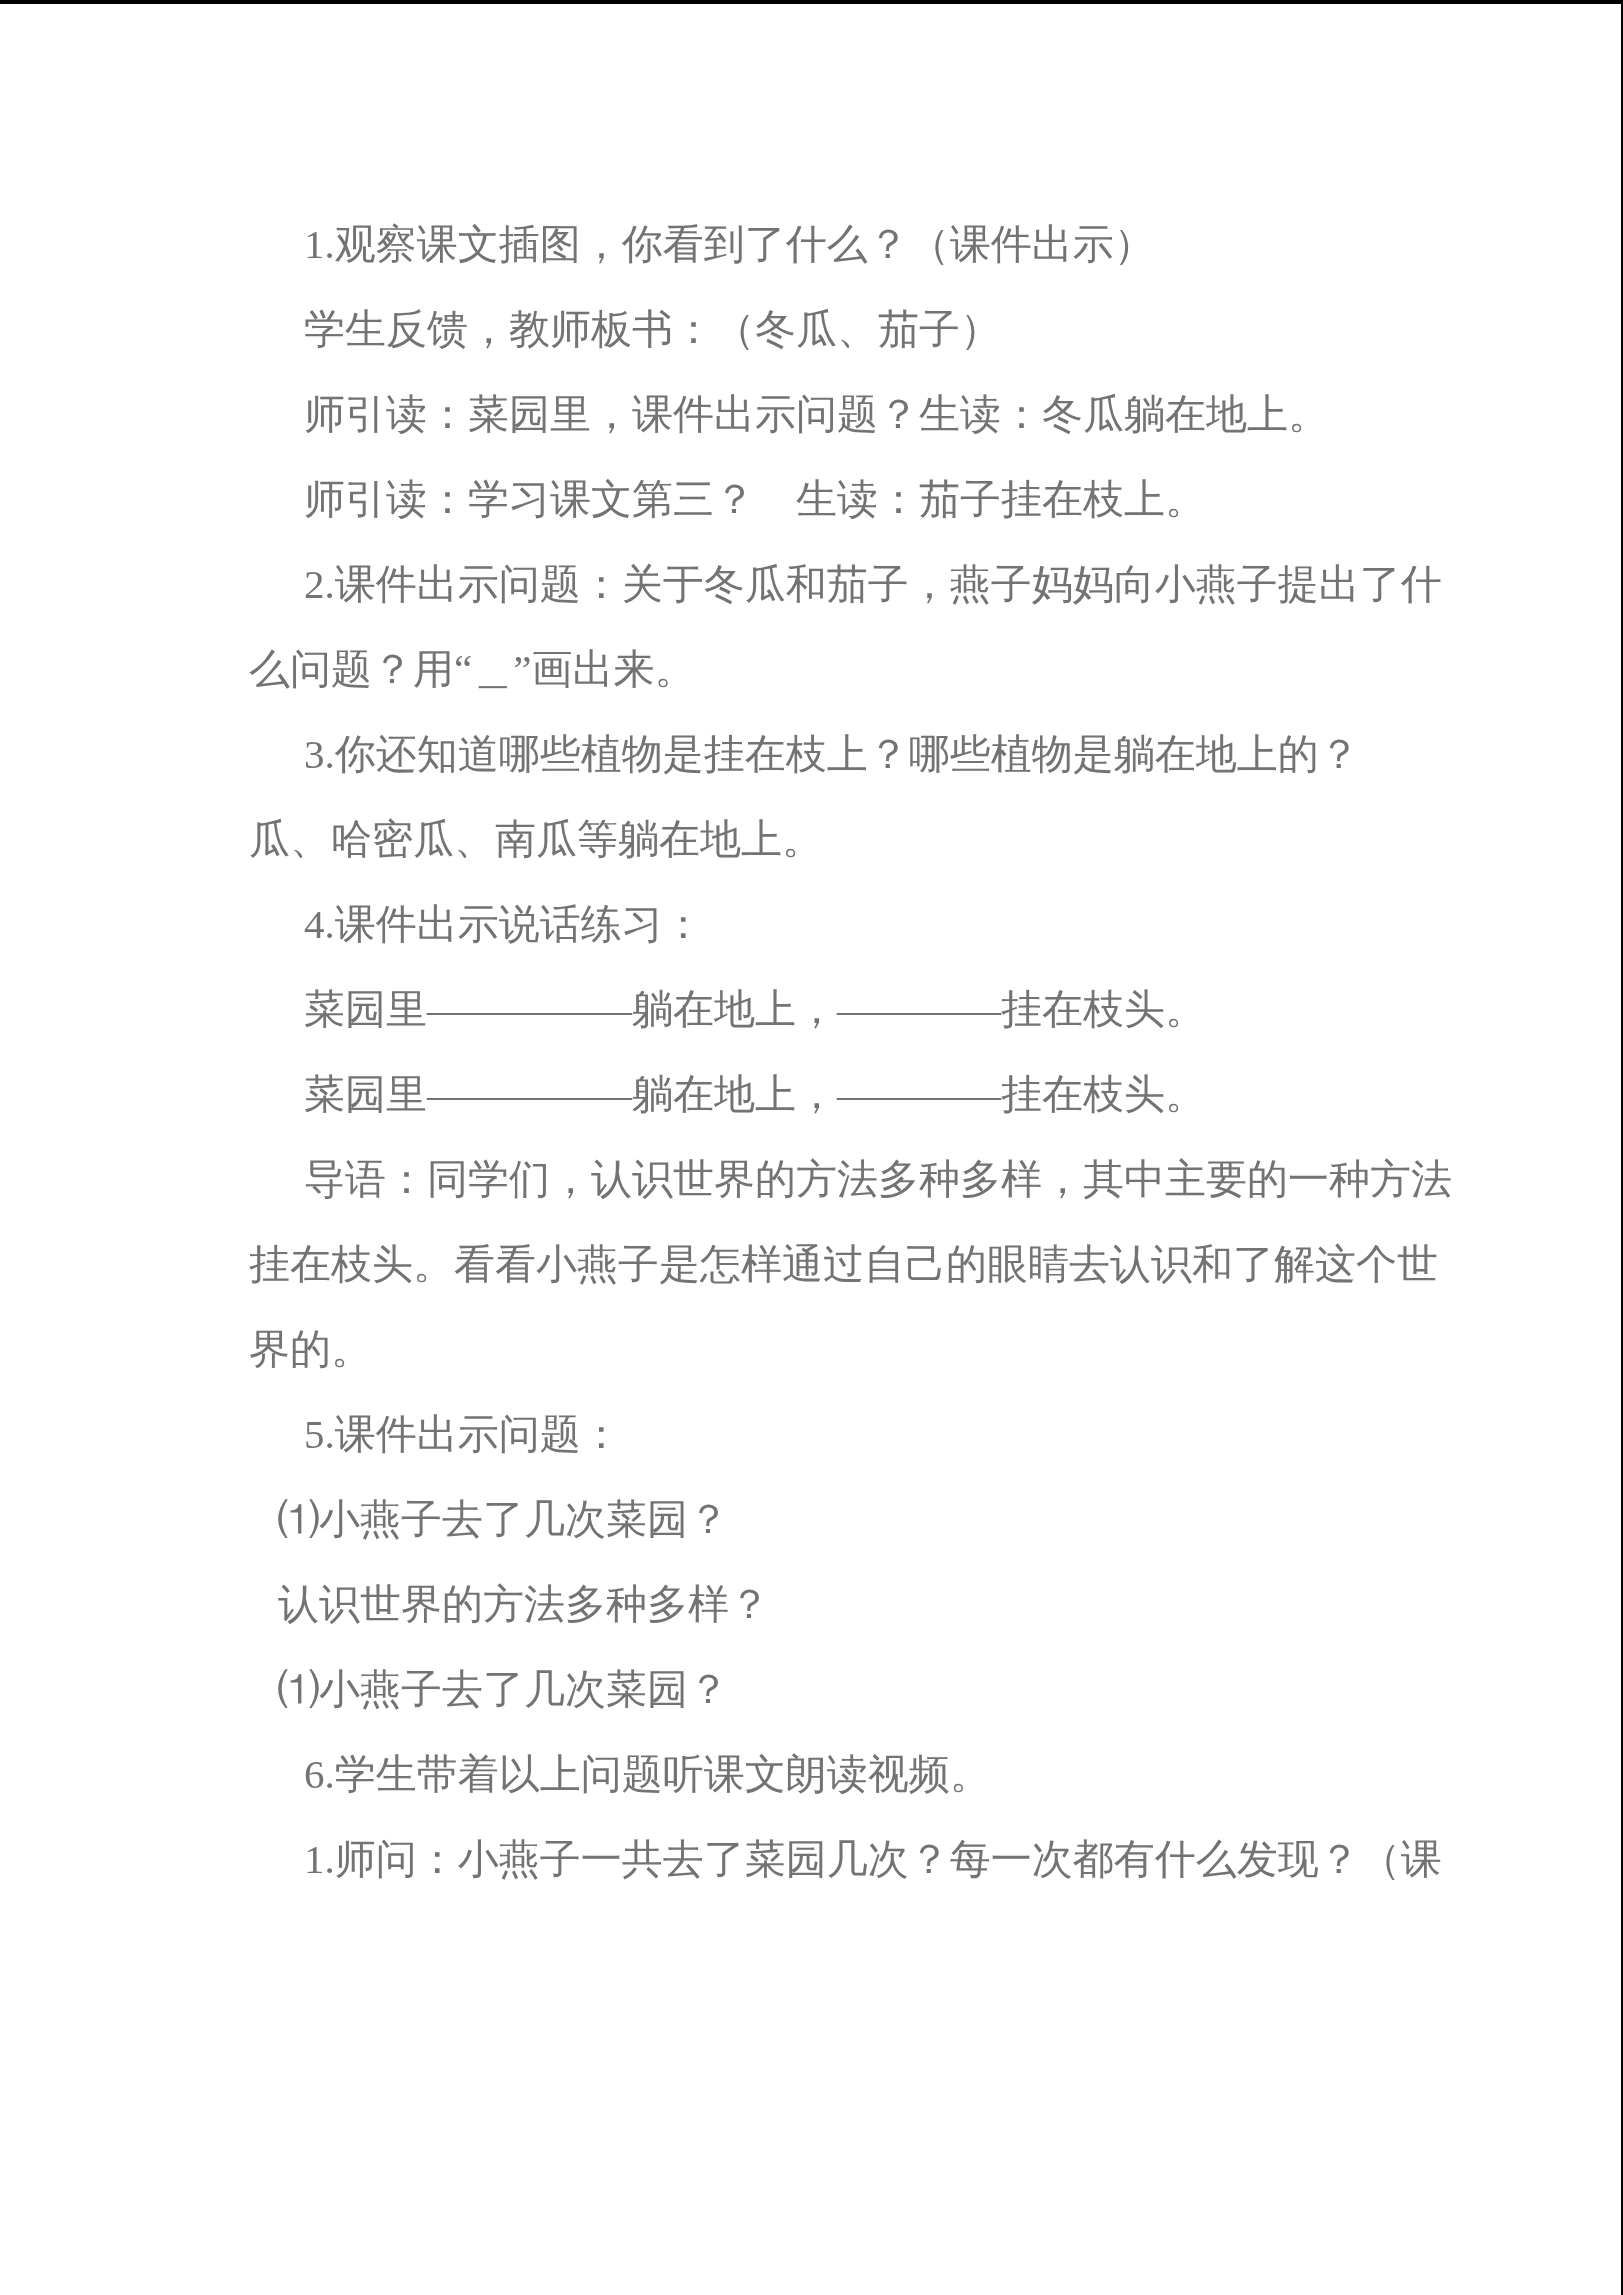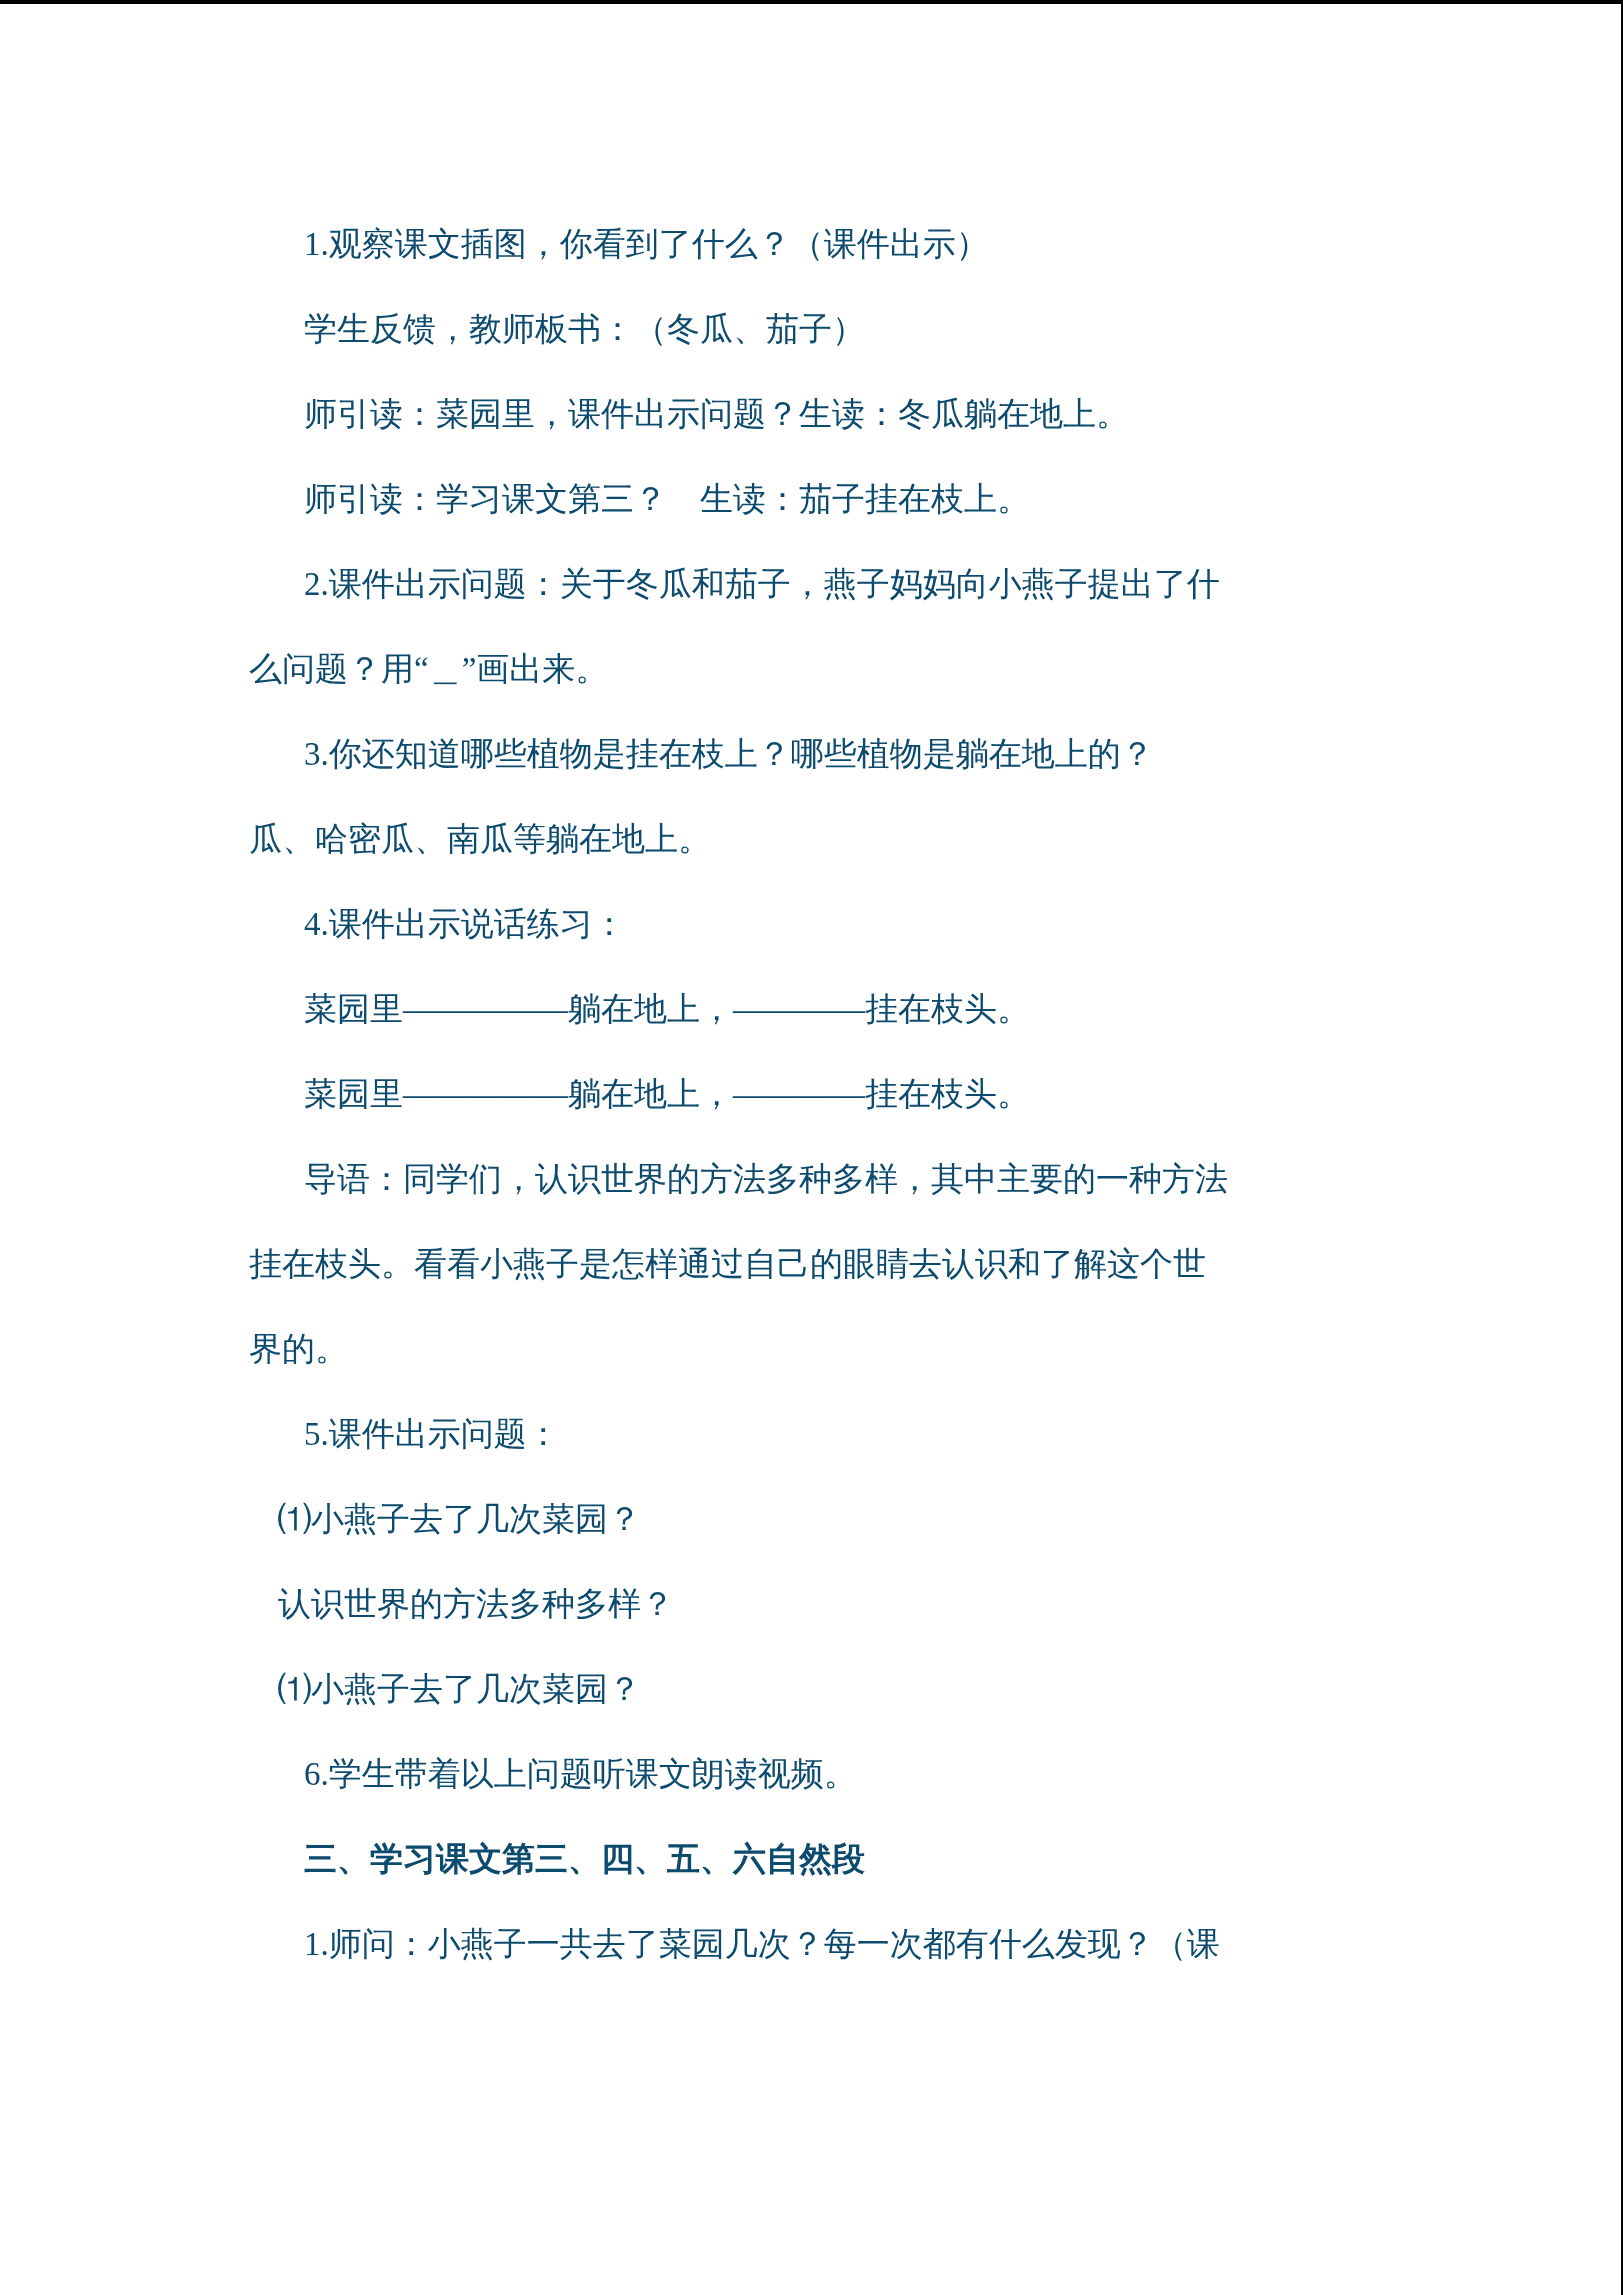--- a/index.html
+++ b/index.html
@@ -34,24 +34,24 @@
   .content {
     position: absolute;
     top: 202px;
     left: 249px;
     width: 1170px;
     color: #000000;
   }
   .line {
     margin: 0;
     padding: 0;
-    font-size: 33px;
+    font-size: 41px;
     line-height: 85px;
     white-space: nowrap;
-    color: #0c4a6e;
+    color: #737373;
     font-weight: normal;
     font-family: Liberation Serif, serif;
   }
   .line.indent { text-indent: 55px; }
   .line.flush { text-indent: 0; }
   .line.numbered { text-indent: 29px; }
   .line.heading { font-weight: bold; }
 </style>
 </head>
 <body>
@@ -72,17 +72,16 @@
       <p class="line indent">菜园里—————躺在地上，————挂在枝头。</p>
       <p class="line indent">菜园里—————躺在地上，————挂在枝头。</p>
       <p class="line indent">导语：同学们，认识世界的方法多种多样，其中主要的一种方法</p>
       <p class="line flush">挂在枝头。看看小燕子是怎样通过自己的眼睛去认识和了解这个世</p>
       <p class="line flush">界的。</p>
       <p class="line indent">5.课件出示问题：</p>
       <p class="line numbered">⑴小燕子去了几次菜园？</p>
       <p class="line numbered">认识世界的方法多种多样？</p>
       <p class="line numbered">⑴小燕子去了几次菜园？</p>
       <p class="line indent">6.学生带着以上问题听课文朗读视频。</p>
-      <p class="line indent heading">三、学习课文第三、四、五、六自然段</p>
       <p class="line indent">1.师问：小燕子一共去了菜园几次？每一次都有什么发现？（课</p>
     </main>
 </div>
 
 
 </body></html>

